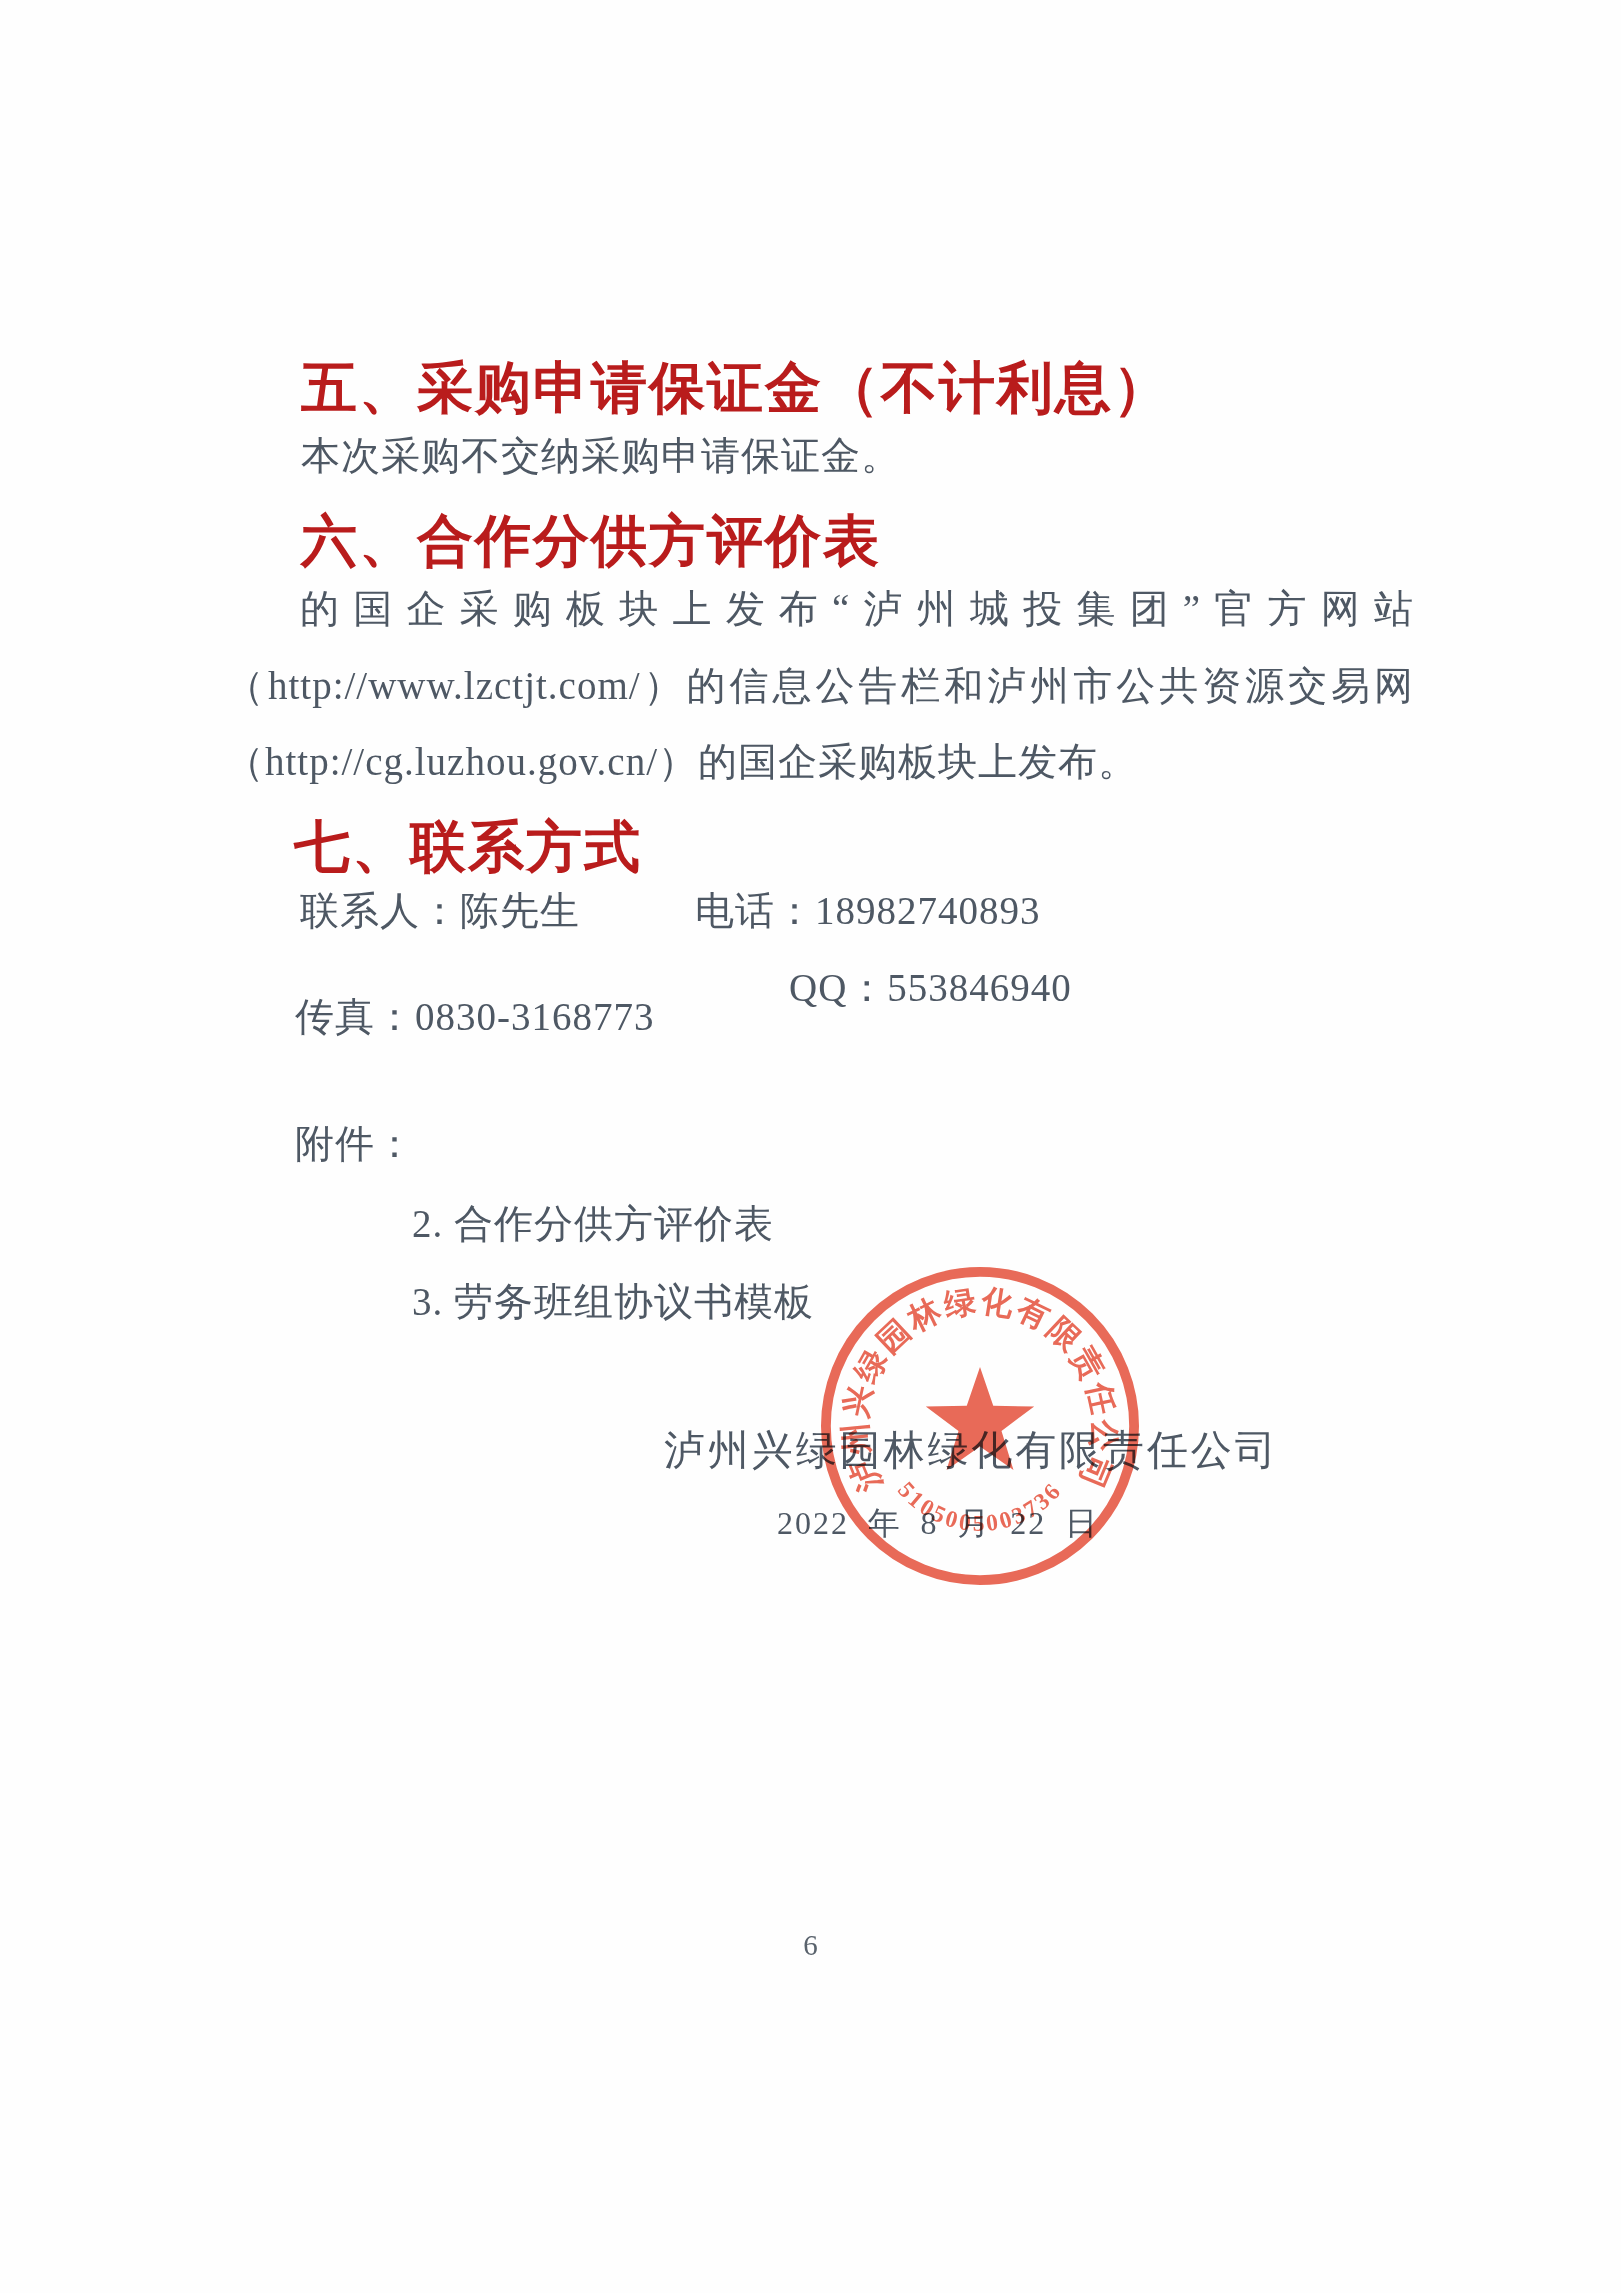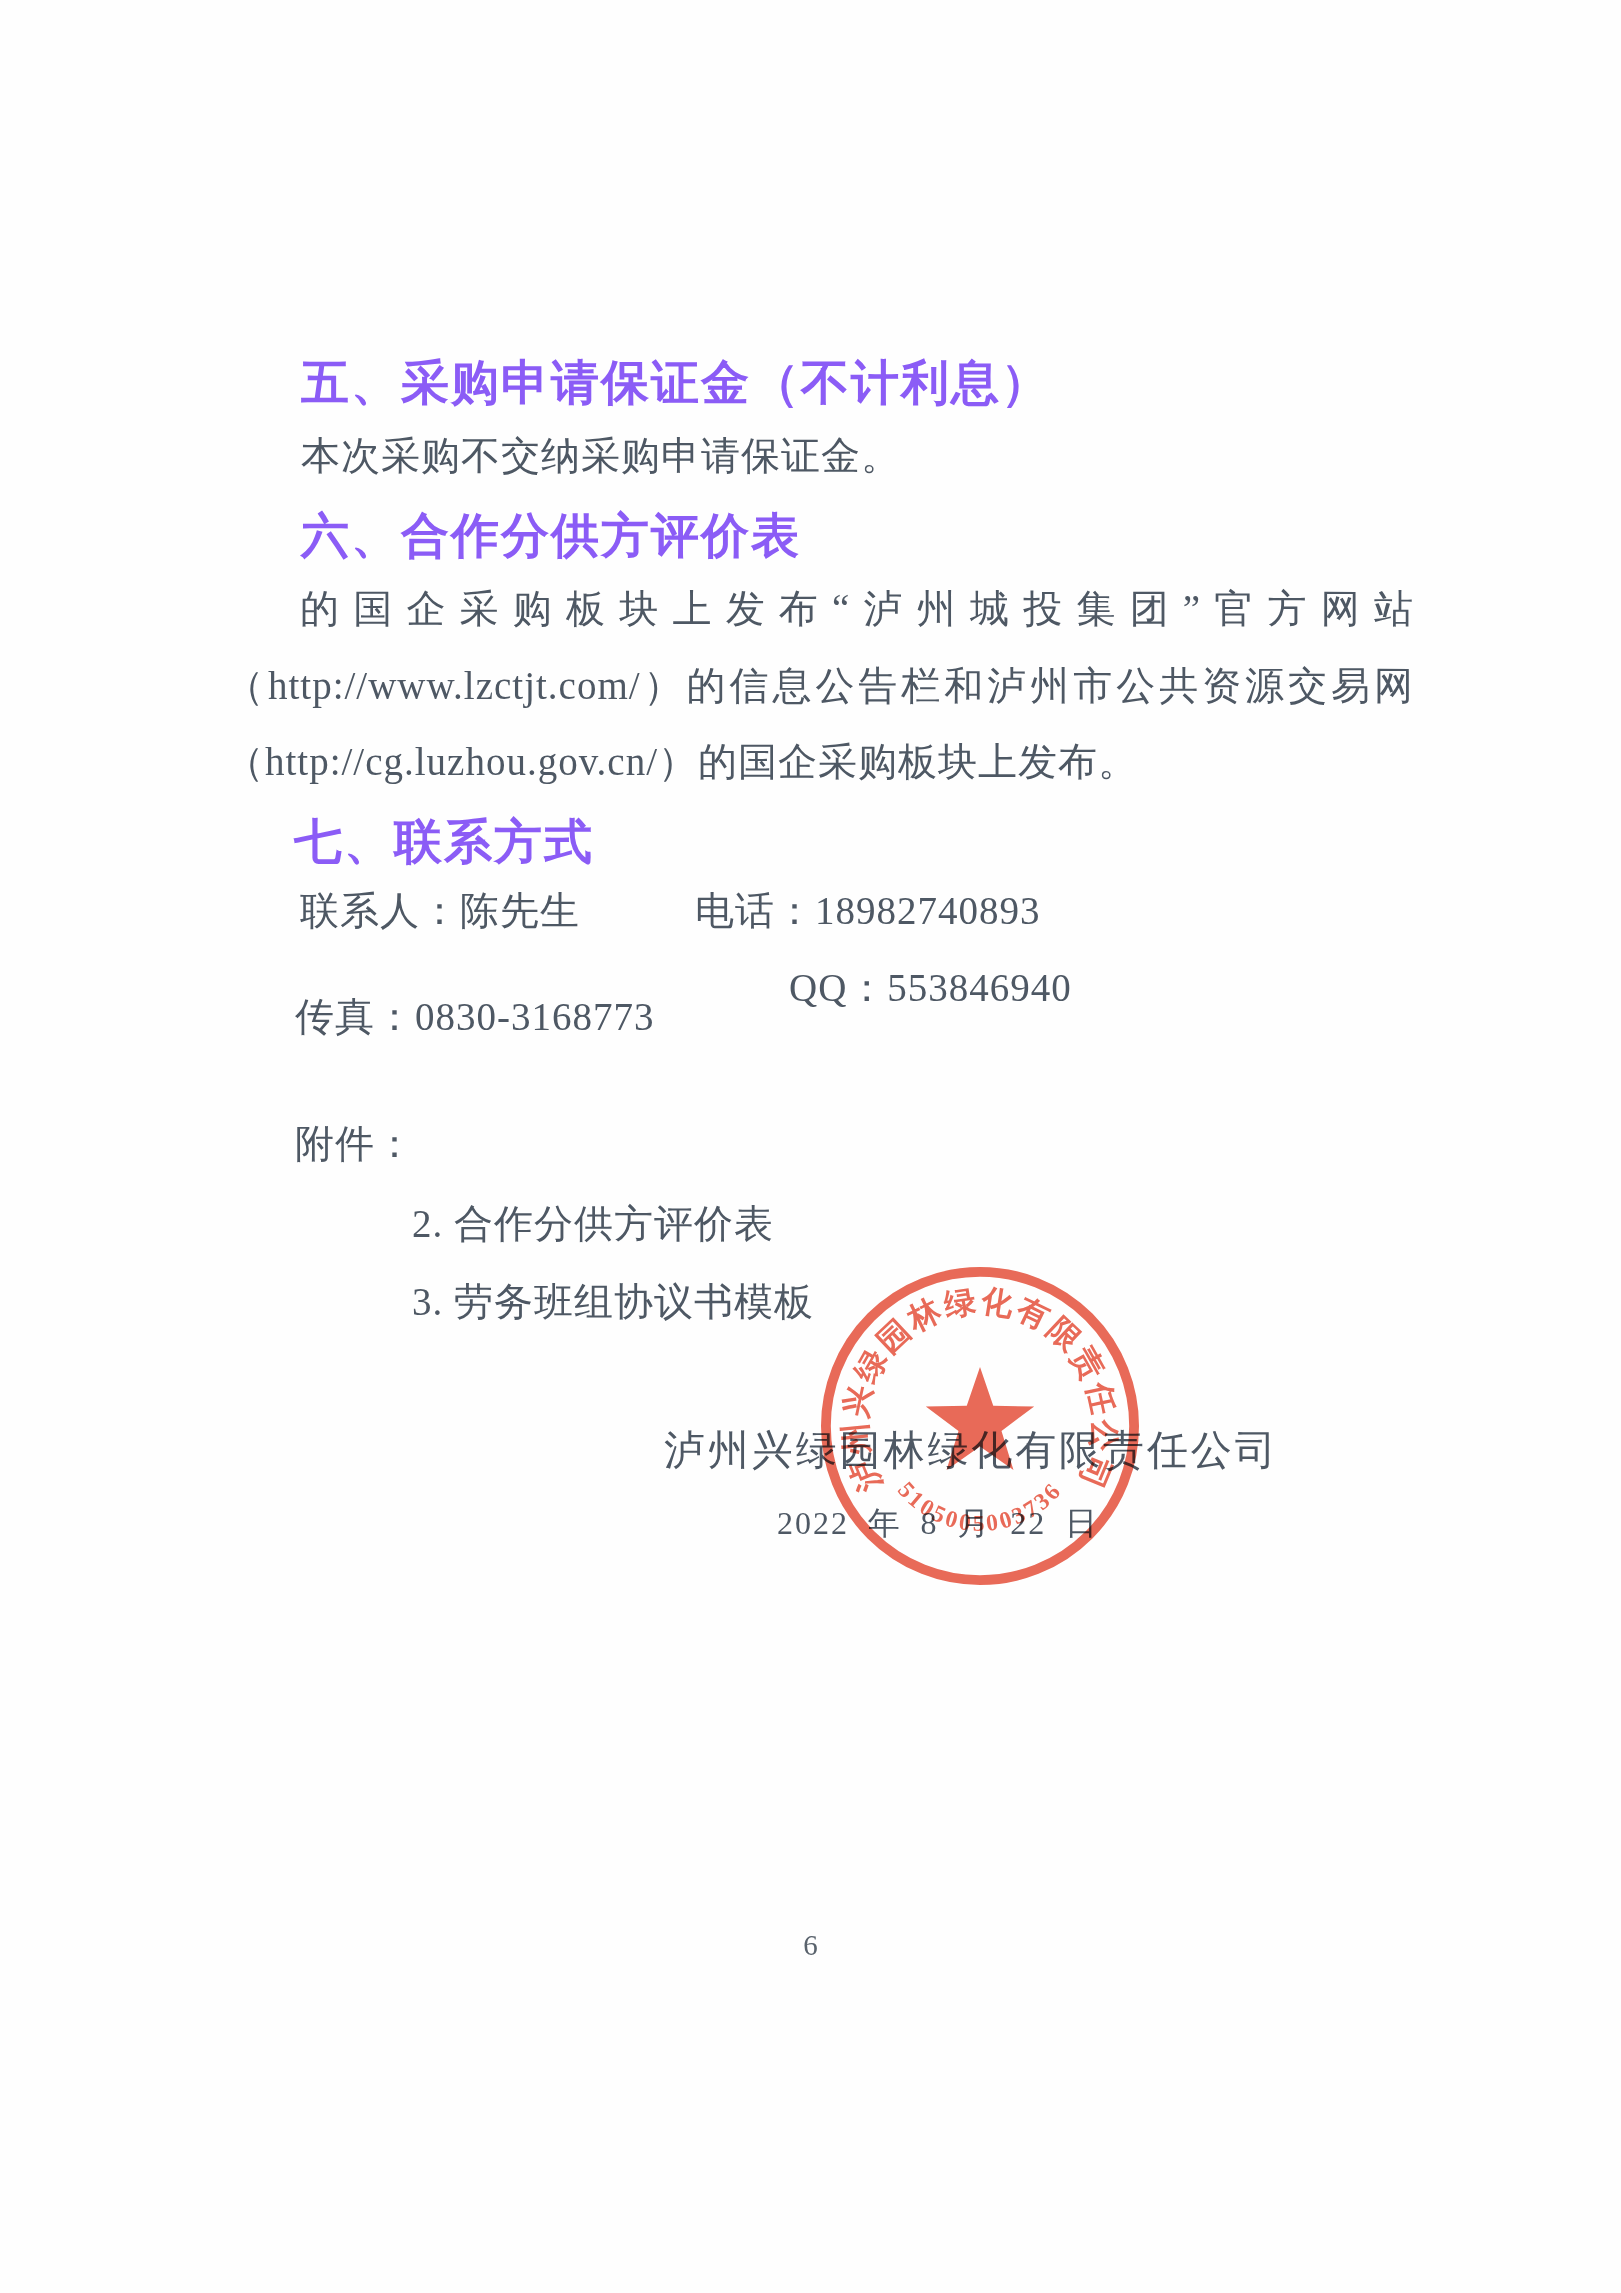--- a/index.html
+++ b/index.html
@@ -8,22 +8,22 @@
     width:1621px;height:2294px;
     background:#fefefe;
     overflow:hidden;
     font-family:"Liberation Serif","DejaVu Serif",serif;
     color:#4e5864;
   }
   .abs{position:absolute;}
   .heading{
     font-family:"Liberation Sans","DejaVu Sans",sans-serif;
     font-weight:700;
-    font-size:48px;
-    color:#8b5cf6;
+    font-size:56px;
+    color:#b91c1c;
     letter-spacing:2px;
     white-space:nowrap;
   }
   .body-text{
     font-size:39px;
     letter-spacing:1px;
     white-space:nowrap;
   }
   .just{
     white-space:normal;

